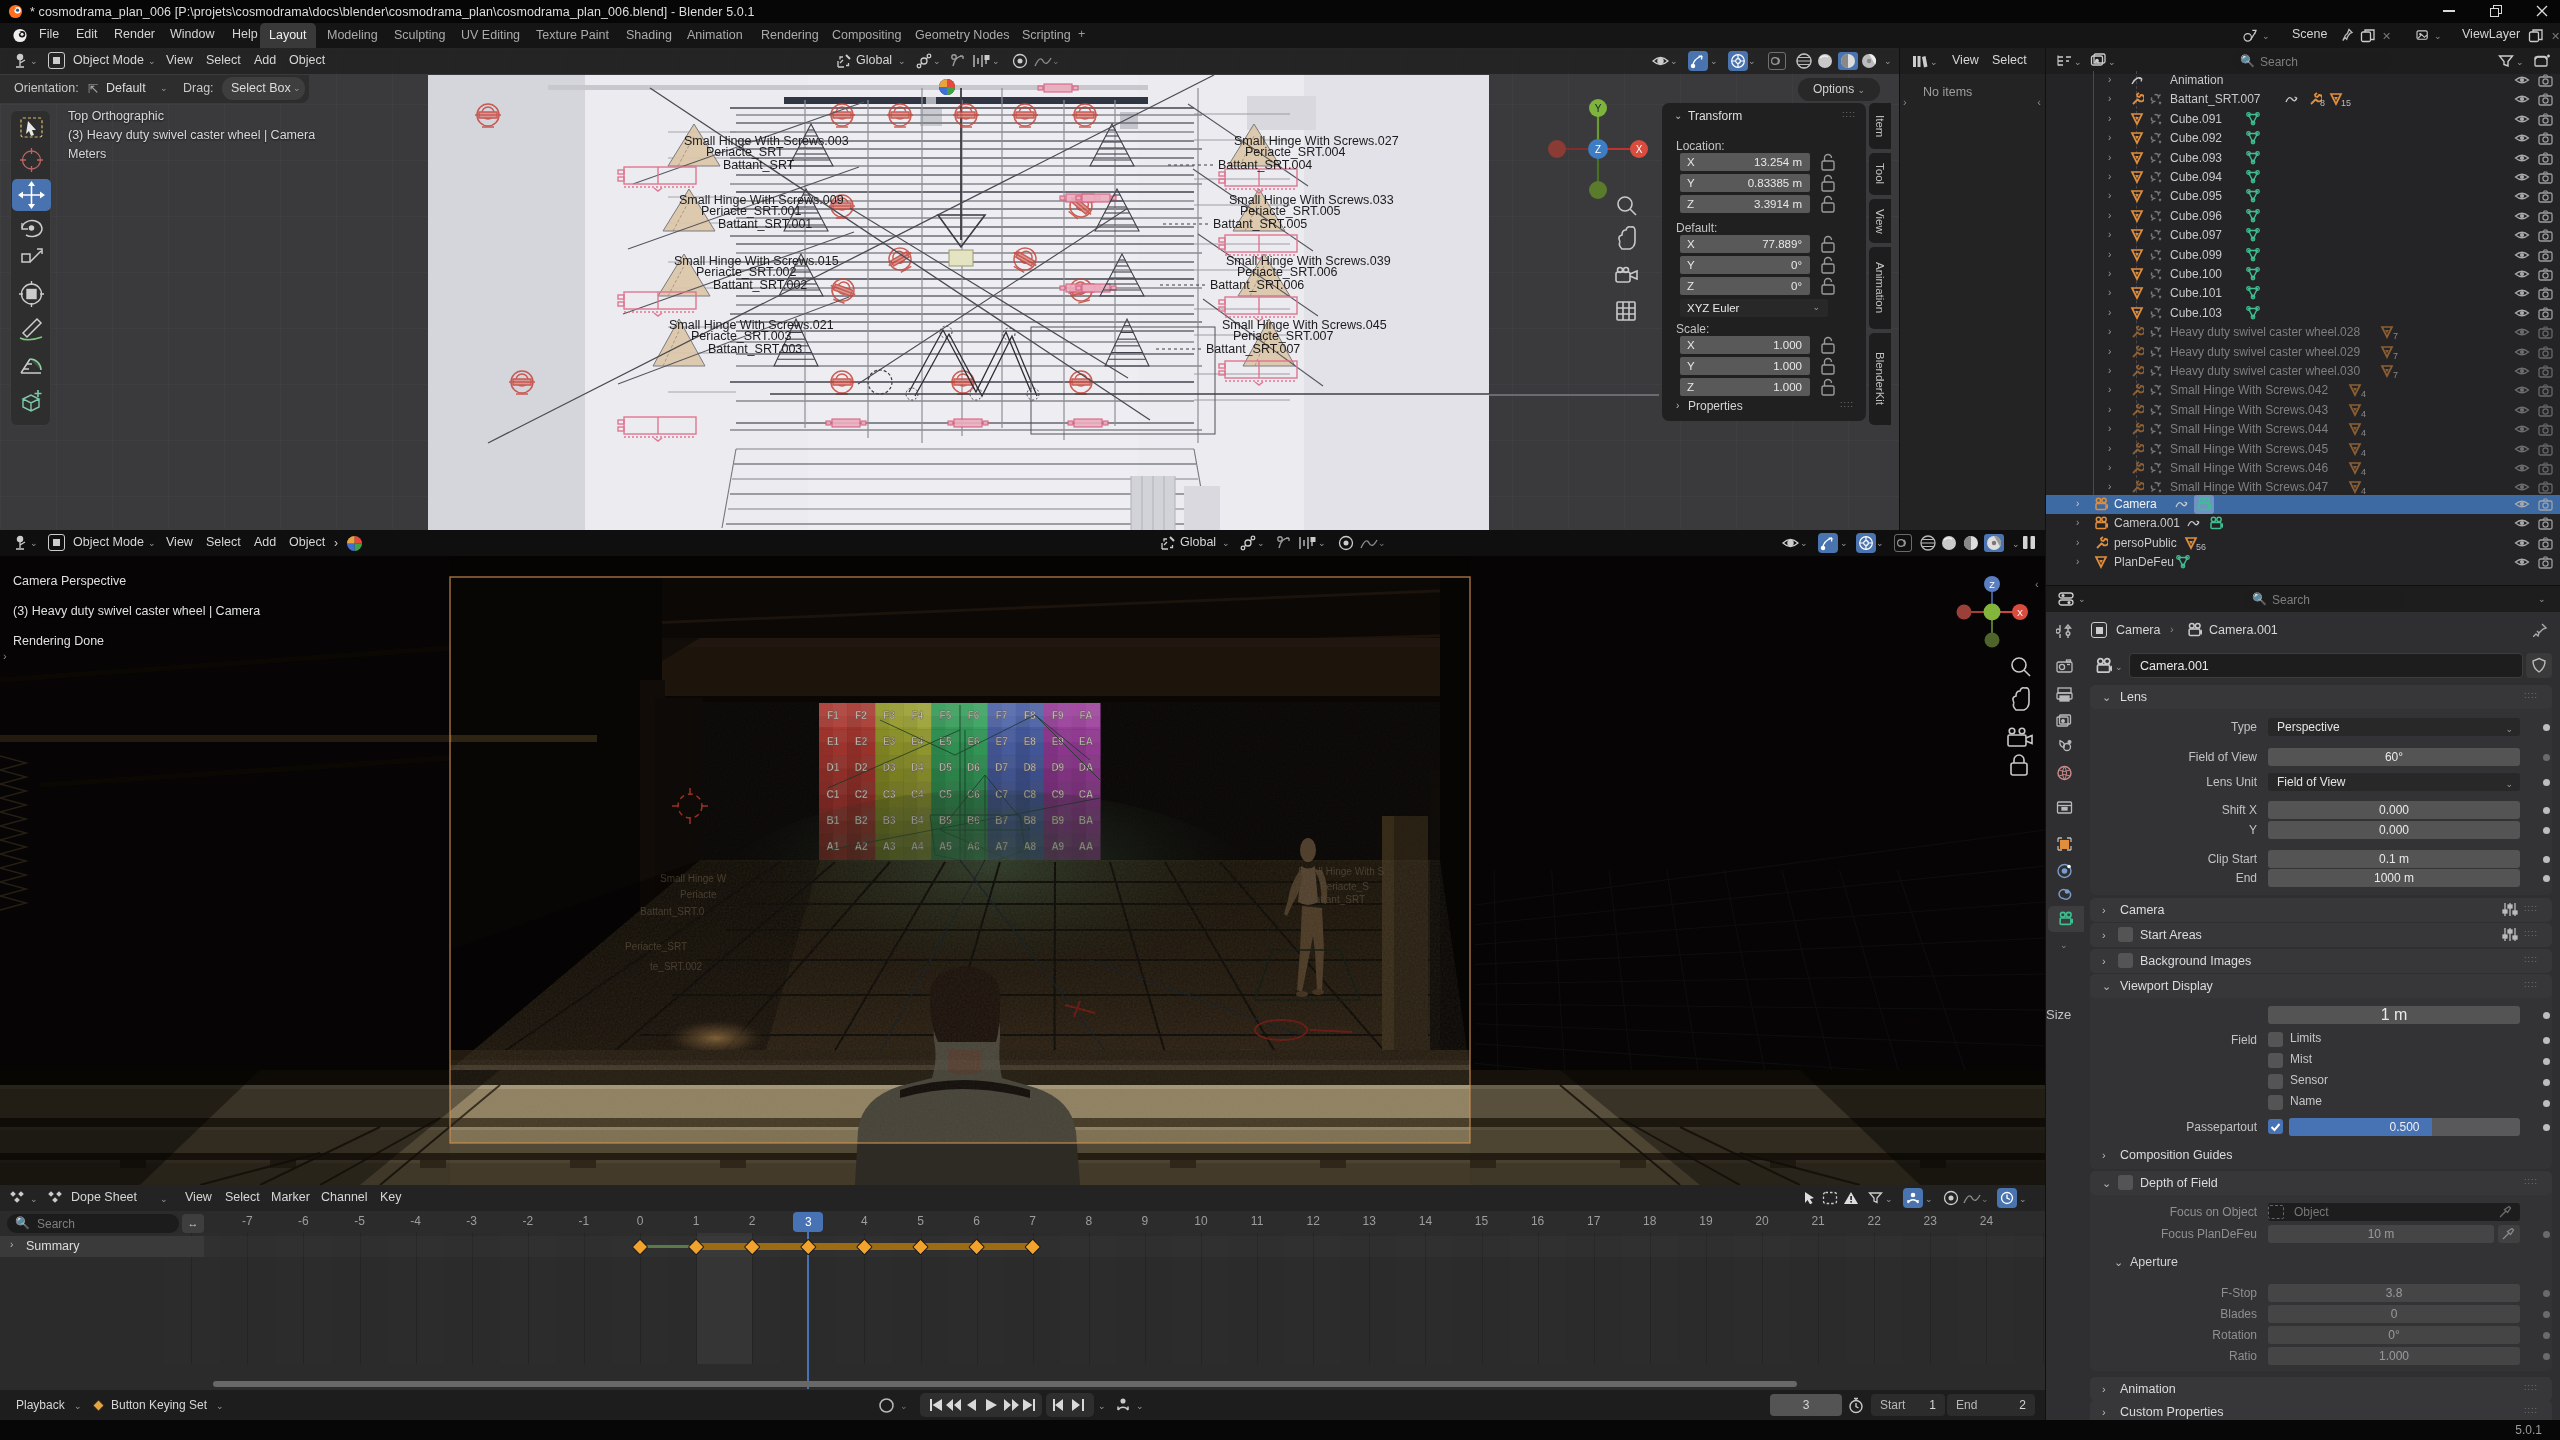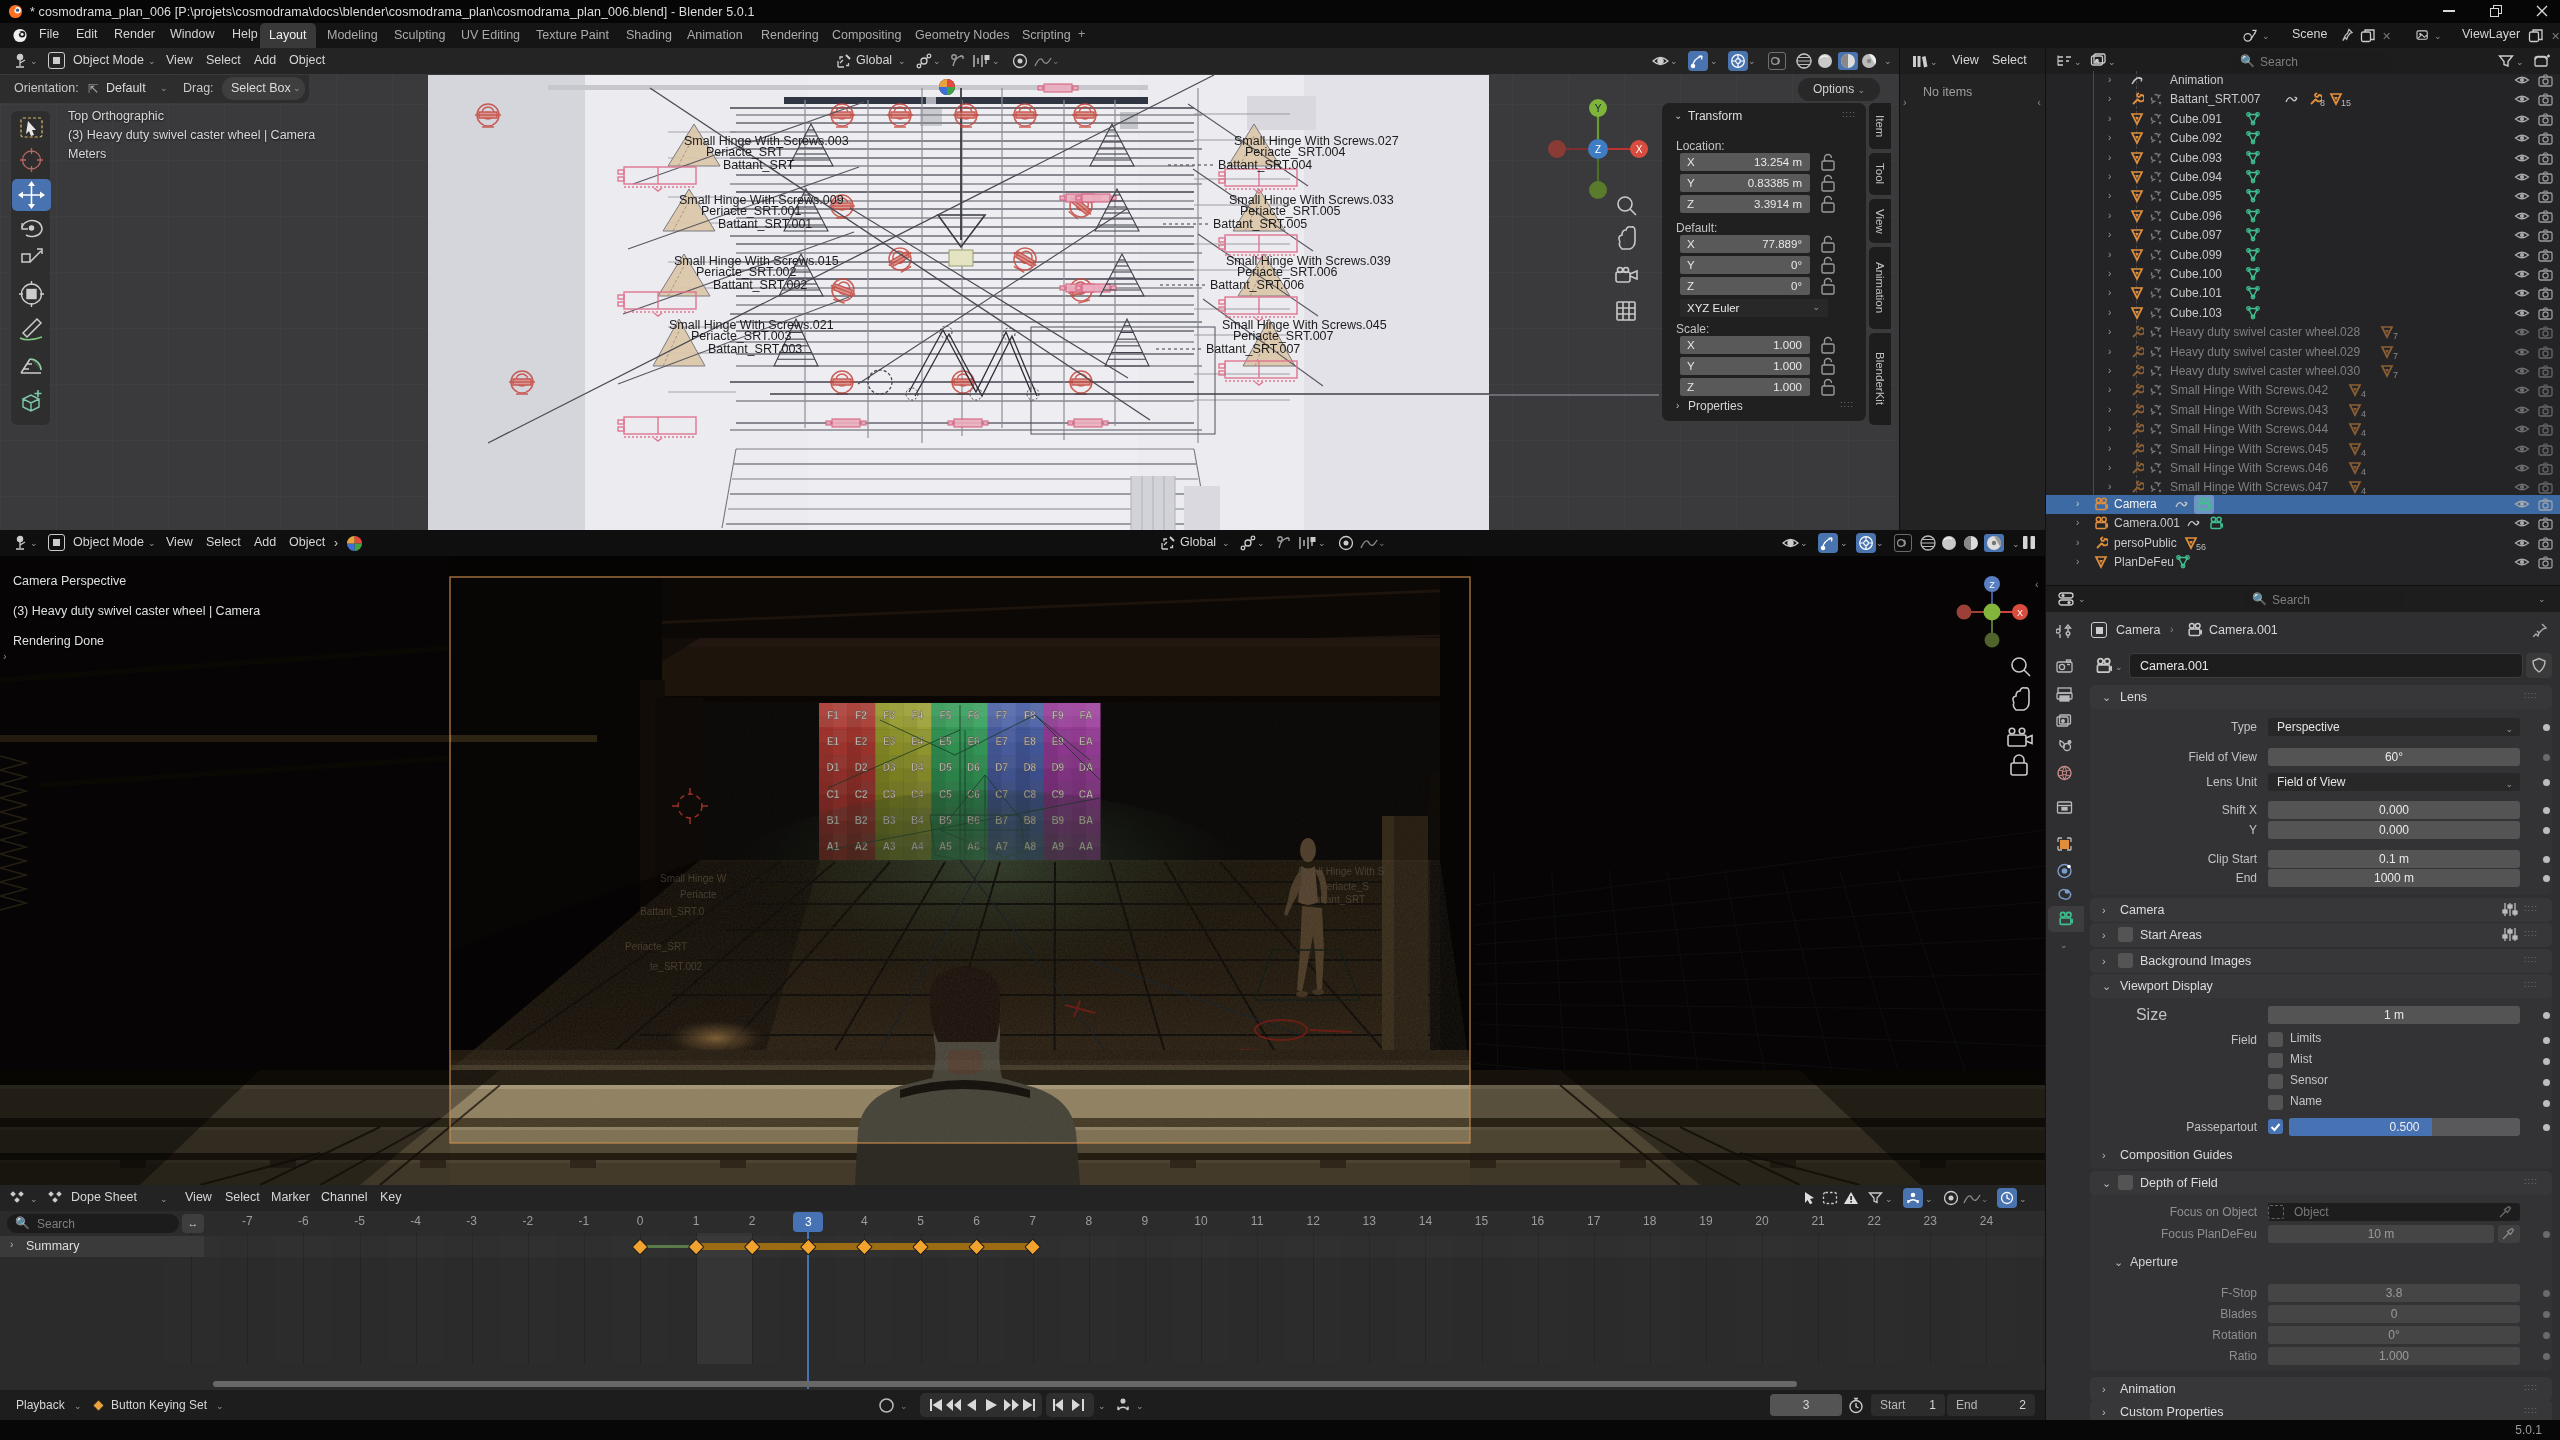--- a/index.html
+++ b/index.html
@@ -2469,22 +2469,22 @@
       <div class="abs" style="left:44px;top:363px;width:462px;height:24px;background:#37373a;border-radius:5px"></div>
       <span class="abs" style="left:56px;top:369px;color:#bbb;font-size:11px">›</span>
       <div class="abs" style="left:72px;top:367px;width:15px;height:15px;background:#545454;border-radius:3px"></div>
       <span class="abs" style="left:94px;top:367.5px;color:#dcdcdc;font-size:12.5px">Background Images</span>
       <span class="abs" style="left:478px;top:368px;color:#777;font-size:9px;letter-spacing:1px">::::</span>
       <div class="abs" style="left:44px;top:388px;width:462px;height:195px;background:#333336;border-radius:5px"></div>
       <div class="abs" style="left:44px;top:388px;width:462px;height:24px;background:#37373a;border-radius:5px"></div>
       <span class="abs" style="left:56px;top:394px;color:#bbb;font-size:11px">⌄</span>
       <span class="abs" style="left:74px;top:392.5px;color:#dcdcdc;font-size:12.5px">Viewport Display</span>
       <span class="abs" style="left:478px;top:393px;color:#777;font-size:9px;letter-spacing:1px">::::</span>
-      <div class="abs" style="left:0;top:420px;width:211px;text-align:center;color:#c2c2c2;font-size:16px;line-height:18px">Size</div>
-      <div class="abs" style="left:222px;top:420px;width:252px;height:18px;background:#545454;border-radius:3px;color:#eaeaea;font-size:12px;text-align:center;line-height:18px">1 m</div>
+      <div class="abs" style="left:0;top:420px;width:211px;text-align:left;color:#c2c2c2;font-size:13px;line-height:18px">Size</div>
+      <div class="abs" style="left:222px;top:420px;width:252px;height:18px;background:#545454;border-radius:3px;color:#eaeaea;font-size:16px;text-align:center;line-height:18px">1 m</div>
       <div class="abs" style="left:497px;top:426px;width:7px;height:7px;background:#bdbdbd;border-radius:50%"></div>
       <div class="abs" style="left:0;top:445px;width:211px;text-align:right;color:#c2c2c2;font-size:12px;line-height:18px">Field</div>
       <div class="abs" style="left:222px;top:446px;width:15px;height:15px;background:#545454;border-radius:3px"></div>
       <span class="abs" style="left:244px;top:445px;color:#c6c6c6;font-size:12px">Limits</span>
       <div class="abs" style="left:497px;top:451px;width:7px;height:7px;background:#bdbdbd;border-radius:50%"></div>
       <div class="abs" style="left:222px;top:467px;width:15px;height:15px;background:#545454;border-radius:3px"></div>
       <span class="abs" style="left:244px;top:466px;color:#c6c6c6;font-size:12px">Mist</span>
       <div class="abs" style="left:497px;top:472px;width:7px;height:7px;background:#bdbdbd;border-radius:50%"></div>
       <div class="abs" style="left:222px;top:488px;width:15px;height:15px;background:#545454;border-radius:3px"></div>
       <span class="abs" style="left:244px;top:487px;color:#c6c6c6;font-size:12px">Sensor</span>

